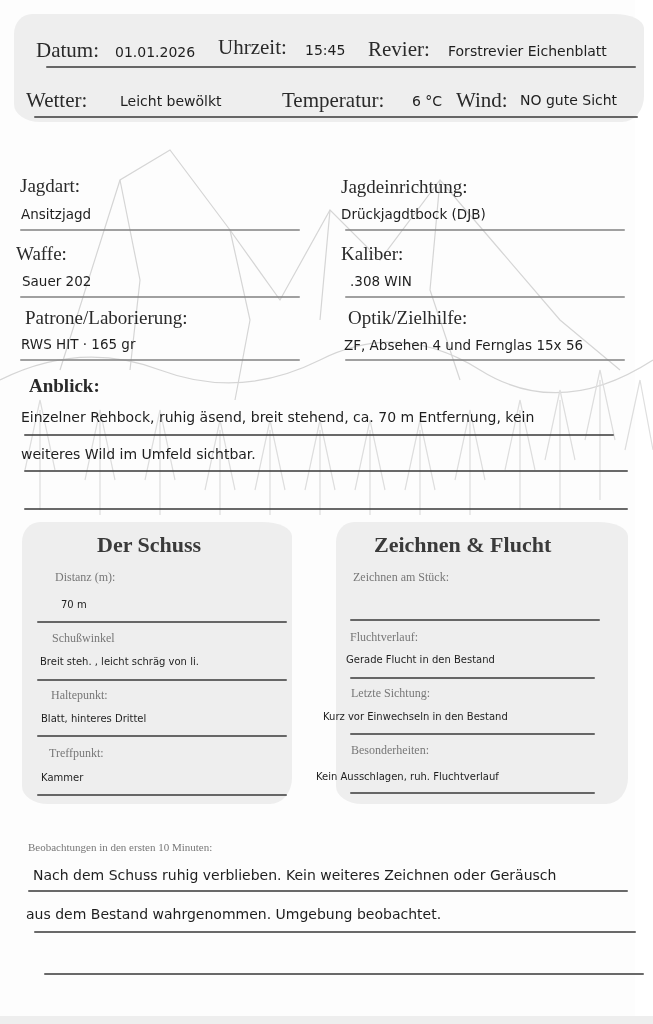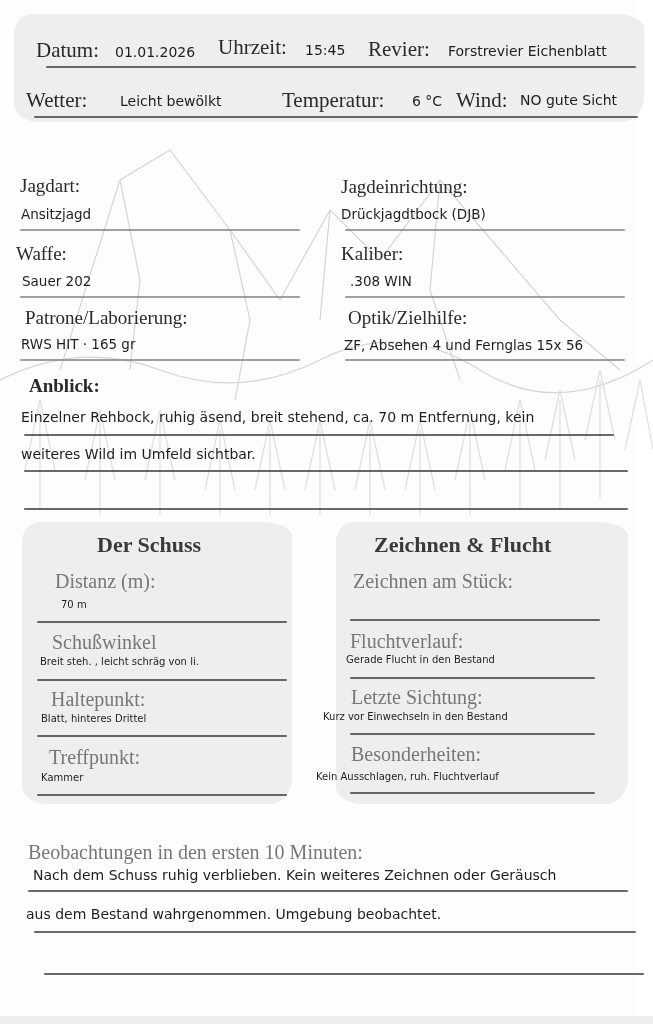--- a/index.html
+++ b/index.html
@@ -19,21 +19,21 @@
 
   .abs { position: absolute; white-space: nowrap; }
   .rule { position: absolute; height: 2px; background: #444; border-radius: 2px; opacity: 0.8; }
   .rule.light { background: #888; height: 1.5px; opacity: 0.8; }
 
   .h-label { font-size: 21px; }
   .h-value { font-size: 14px; }
   .f-label { font-size: 19px; }
   .f-value { font-size: 13.5px; }
   .sec-title { font-size: 22px; font-weight: bold; color: #3a3a3a; }
-  .sub-label { font-size: 20px; }
+  .sub-label { font-size: 12px; }
   .sub-value { font-size: 10px; }
 </style>
 </head>
 <body>
 
 <div class="page">
 
   <div class="brush" style="left:14px; top:14px; width:630px; height:108px;"></div>
 
   <svg class="bg-art" viewBox="0 0 653 400" fill="none" stroke="#b5b5b5" stroke-width="1.2">
@@ -137,21 +137,21 @@
   <div class="rule" style="left:350px; top:677px; width:245px; height:1.5px;"></div>
 
   <div class="abs label-grey sub-label" style="left:351px; top:686px;">Letzte Sichtung:</div>
   <div class="abs hand sub-value" style="left:323px; top:711px;text-align:center;">Kurz vor Einwechseln in den Bestand</div>
   <div class="rule" style="left:350px; top:733px; width:245px; height:1.5px;"></div>
 
   <div class="abs label-grey sub-label" style="left:351px; top:743px;">Besonderheiten:</div>
   <div class="abs hand sub-value" style="left:316px; top:771px;">Kein Ausschlagen, ruh. Fluchtverlauf</div>
   <div class="rule" style="left:350px; top:792px; width:245px; height:1.5px;"></div>
 
-  <div class="abs label-grey" style="left:28px; top:841px; font-size:20px;">Beobachtungen in den ersten 10 Minuten:</div>
+  <div class="abs label-grey" style="left:28px; top:841px; font-size:11px;">Beobachtungen in den ersten 10 Minuten:</div>
   <div class="abs hand" style="left:33px; top:867px; font-size:14px;">Nach dem Schuss ruhig verblieben. Kein weiteres Zeichnen oder Geräusch</div>
   <div class="rule" style="left:28px; top:890px; width:600px; height:1.5px;"></div>
   <div class="abs hand" style="left:26px; top:906px; font-size:14px;">aus dem Bestand wahrgenommen. Umgebung beobachtet.</div>
   <div class="rule" style="left:34px; top:931px; width:602px; height:1.5px;"></div>
   <div class="rule" style="left:44px; top:973px; width:600px; height:1.5px;"></div>
 
   <div style="position:absolute; left:0; top:1016px; width:653px; height:8px; background:#eeeeee;"></div>
 </div>
 
 </body></html>

